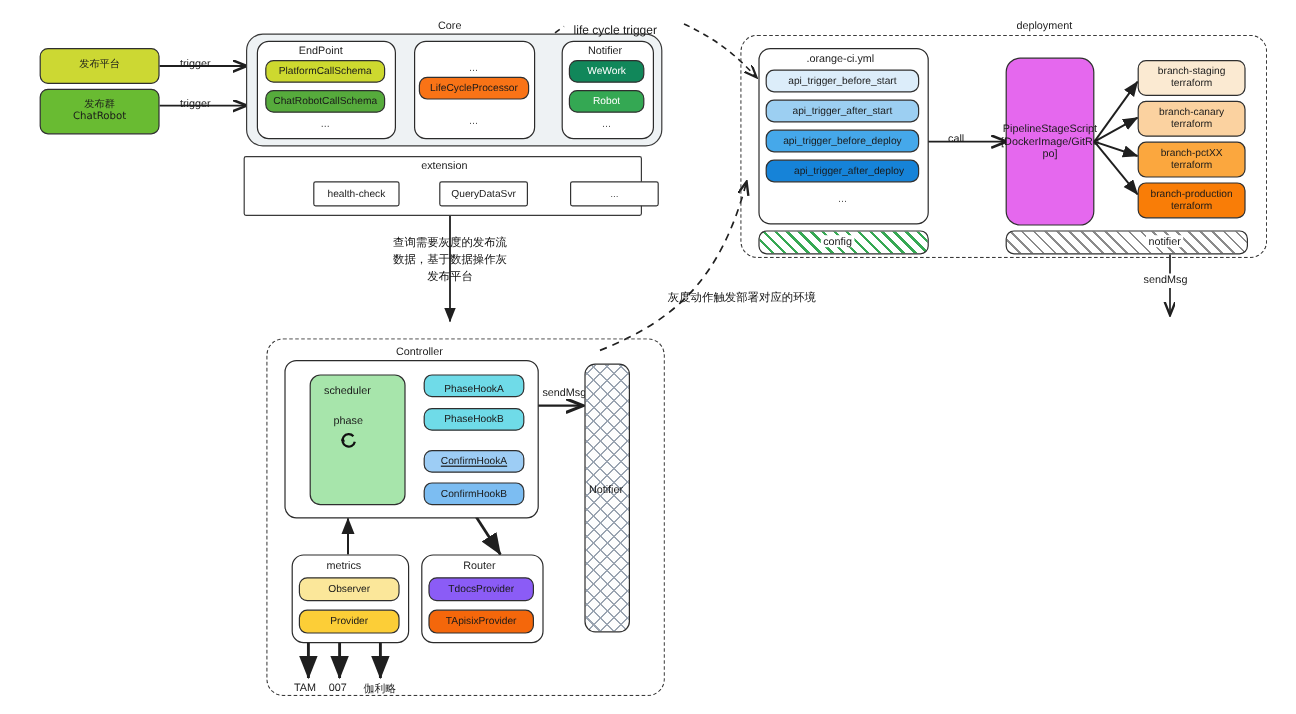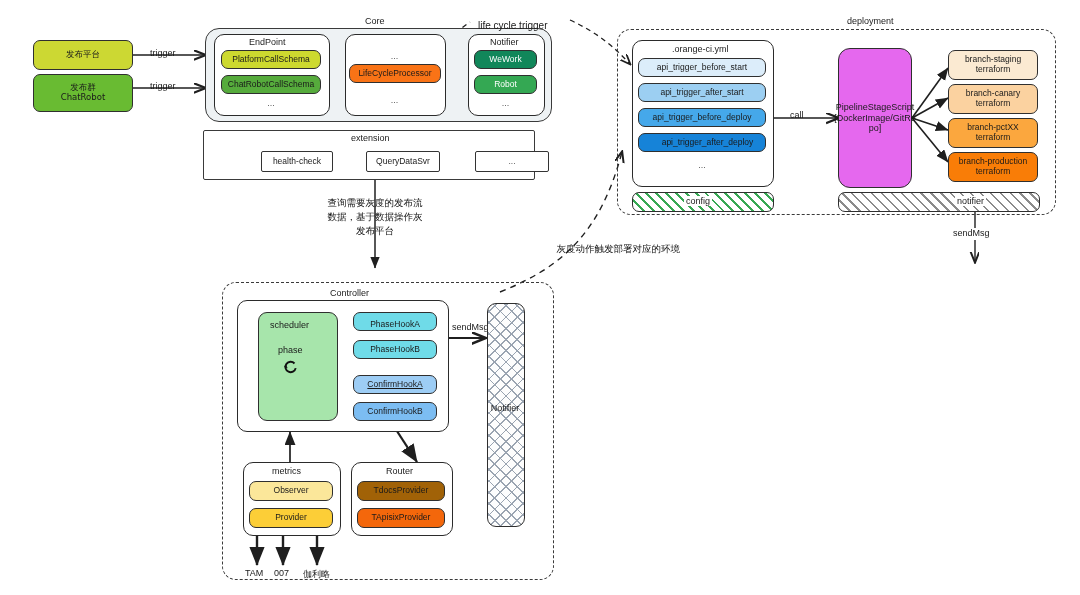--- a/index.html
+++ b/index.html
@@ -262,21 +262,21 @@
   <div class="title" style="left:272px;top:466px;">metrics</div>
   <div class="node chip t9" style="left:249px;top:481px;width:84px;height:20px;background:#fbe79a;">
     <span>Observer</span>
   </div>
   <div class="node chip t9" style="left:249px;top:508px;width:84px;height:20px;background:#fcce37;">
     <span>Provider</span>
   </div>
 
   <div class="grp" style="position:absolute;left:351px;top:462px;width:100px;height:72px;"></div>
   <div class="title" style="left:386px;top:466px;">Router</div>
-  <div class="node chip t9" style="left:357px;top:481px;width:88px;height:20px;background:#a16207;align-items:center;">
+  <div class="node chip t9" style="left:357px;top:481px;width:88px;height:20px;background:#8b5cf6;align-items:center;">
     <span>TdocsProvider</span>
   </div>
   <div class="node chip t9" style="left:357px;top:508px;width:88px;height:20px;background:#f4670b;">
     <span>TApisixProvider</span>
   </div>
 
   <div class="lbl t9" style="left:245px;top:568px;">TAM</div>
   <div class="lbl t9" style="left:274px;top:568px;">007</div>
   <div class="lbl t9 cn" style="left:303px;top:568px;">伽利略</div>
 

